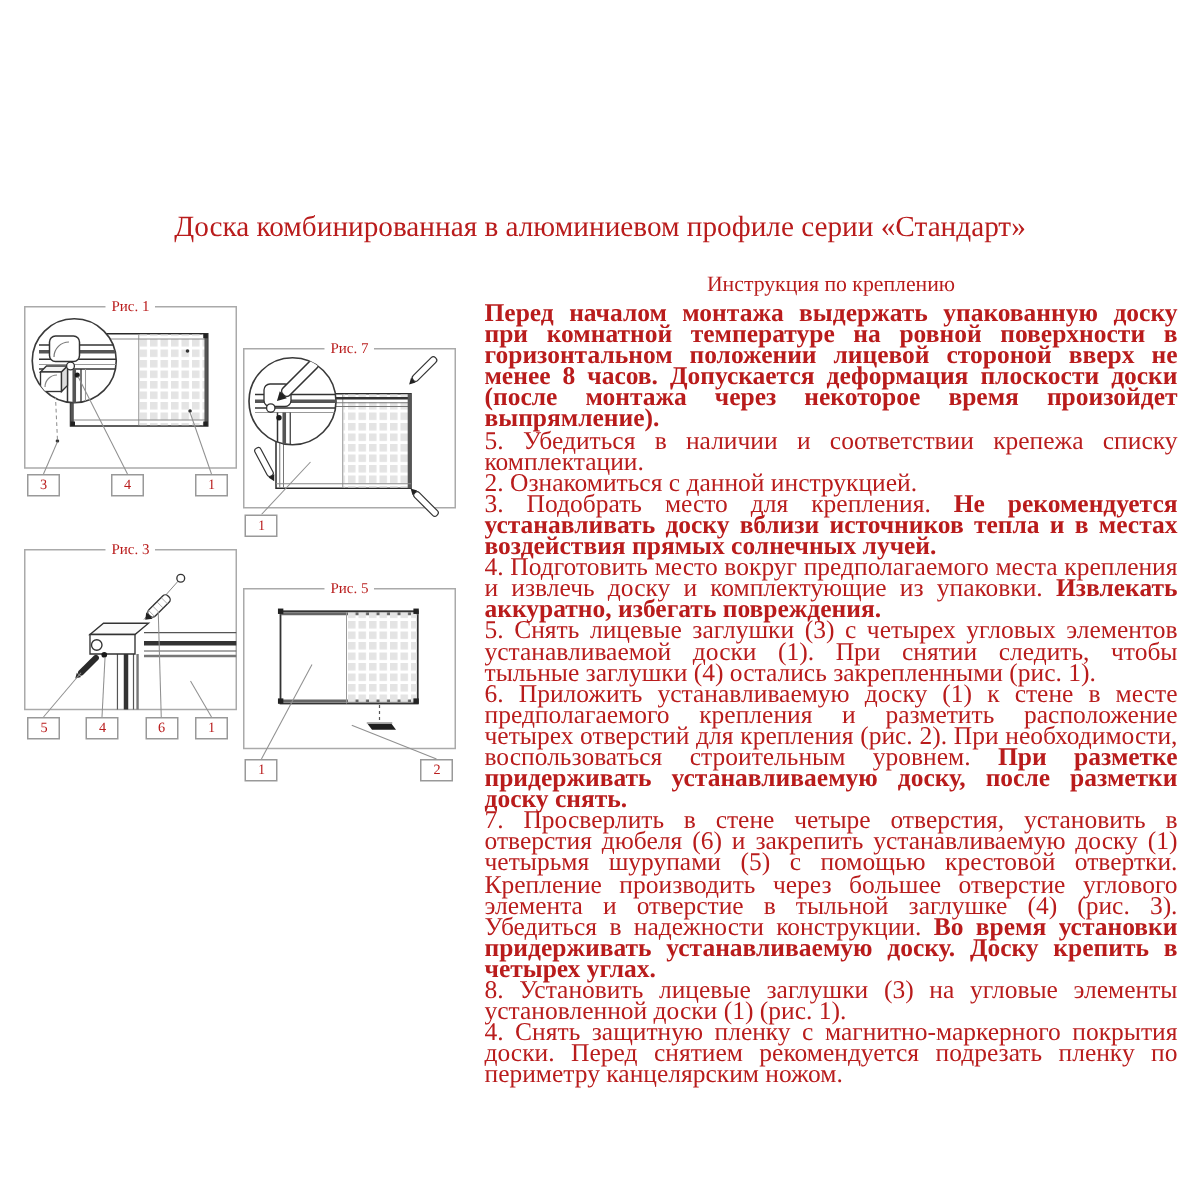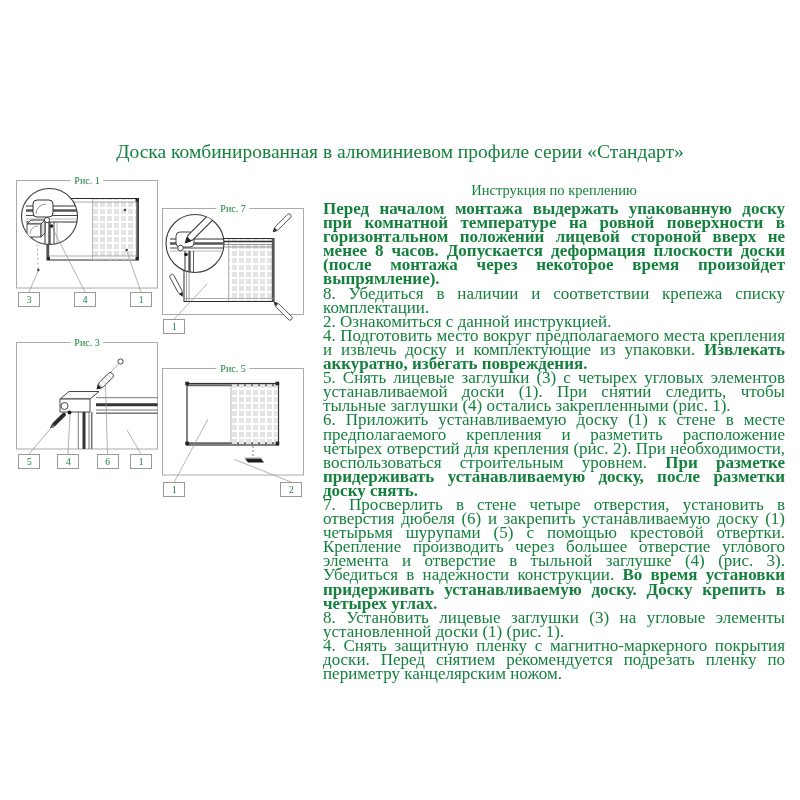--- a/index.html
+++ b/index.html
@@ -1,25 +1,25 @@
 <!DOCTYPE html>
 <html><head>
 <meta charset="utf-8">
 <style>
   html,body{margin:0;padding:0;background:#fff;}
   .page{position:relative;width:800px;height:800px;background:#fff;overflow:hidden;
-        font-family:"Liberation Serif","DejaVu Serif",serif;color:#15803d;}
+        font-family:"Liberation Serif","DejaVu Serif",serif;color:#b91c1c;}
   .title{position:absolute;top:141px;left:0;width:800px;text-align:center;
          font-size:19.5px;font-weight:normal;margin:0;}
   .instr{position:absolute;left:323px;top:182px;width:462px;}
   .instr h2{font-size:14.5px;font-weight:normal;text-align:center;margin:0 0 3px 0;}
   .instr p,.instr .item{font-size:17px;line-height:14.1px;margin:0;
          text-align:justify;text-justify:inter-word;}
   .b{font-weight:bold;}
-  .fig{position:absolute;width:142px;height:140px;}
+  .fig{position:absolute;width:142px;height:140px;margin-top:24px;}
   .fig svg{position:absolute;left:0;top:0;}
   .cap{position:absolute;top:0.5px;left:50%;transform:translateX(-50%);
        background:#fff;padding:0 4px;font-size:10px;white-space:nowrap;z-index:2;}
   .co{position:absolute;width:22px;height:15px;line-height:15px;text-align:center;
       font-size:9.5px;background:#fff;border:1px solid #999;box-sizing:border-box;z-index:2;}
 </style>
 </head>
 <body>
 
 <div class="page">
@@ -225,22 +225,23 @@
     </svg>
     <span class="cap">Рис. 5</span>
     <div class="co" style="left:1.3px;top:120px">1</div>
     <div class="co" style="left:118.3px;top:120px">2</div>
   </div>
 
   <div class="instr">
     <h2>Инструкция по креплению</h2>
     <p><span class="b">Перед началом монтажа выдержать упакованную доску при комнатной температуре на ровной поверхности в горизонтальном положении лицевой стороной вверх не менее 8 часов. Допускается деформация плоскости доски (после монтажа через некоторое время произойдет выпрямление).</span></p>
     <div>
-        <div class="item"><span>8. Убедиться в наличии и соответствии крепежа списку комплектации.</span></div>
+        <div class="item"><span>5. Убедиться в наличии и соответствии крепежа списку комплектации.</span></div>
         <div class="item"><span>2. Ознакомиться с данной инструкцией.</span></div>
+        <div class="item"><span>3. Подобрать место для крепления. </span><span class="b">Не рекомендуется устанавливать доску вблизи источников тепла и в местах воздействия прямых солнечных лучей.</span></div>
         <div class="item"><span>4. Подготовить место вокруг предполагаемого места крепления и извлечь доску и комплектующие из упаковки. </span><span class="b">Извлекать аккуратно, избегать повреждения.</span></div>
         <div class="item"><span>5. Снять лицевые заглушки (3) с четырех угловых элементов устанавливаемой доски (1). При снятии следить, чтобы тыльные заглушки (4) остались закрепленными (рис. 1).</span></div>
         <div class="item"><span>6. Приложить устанавливаемую доску (1) к стене в месте предполагаемого крепления и разметить расположение четырех отверстий для крепления (рис. 2). При необходимости, воспользоваться строительным уровнем. </span><span class="b">При разметке придерживать устанавливаемую доску, после разметки доску снять.</span></div>
         <div class="item"><span>7. Просверлить в стене четыре отверстия, установить в отверстия дюбеля (6) и закрепить устанавливаемую доску (1) четырьмя шурупами (5) с помощью крестовой отвертки. Крепление производить через большее отверстие углового элемента и отверстие в тыльной заглушке (4) (рис. 3). Убедиться в надежности конструкции. </span><span class="b">Во время установки придерживать устанавливаемую доску. Доску крепить в четырех углах.</span></div>
         <div class="item"><span>8. Установить лицевые заглушки (3) на угловые элементы установленной доски (1) (рис. 1).</span></div>
         <div class="item"><span>4. Снять защитную пленку с магнитно-маркерного покрытия доски. Перед снятием рекомендуется подрезать пленку по периметру канцелярским ножом.</span></div>
       </div>
   </div>
 
 </div>

